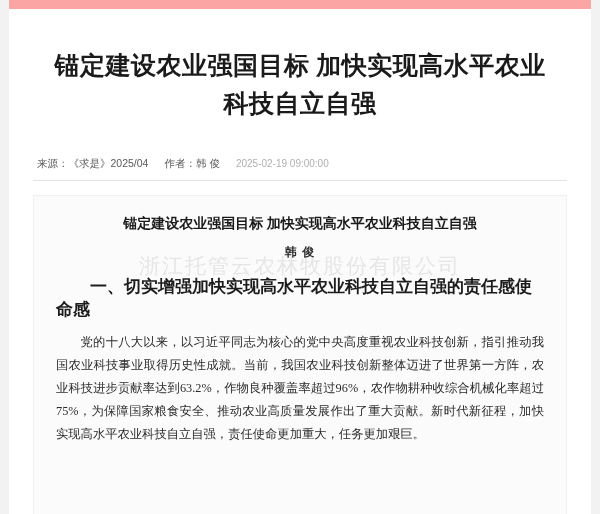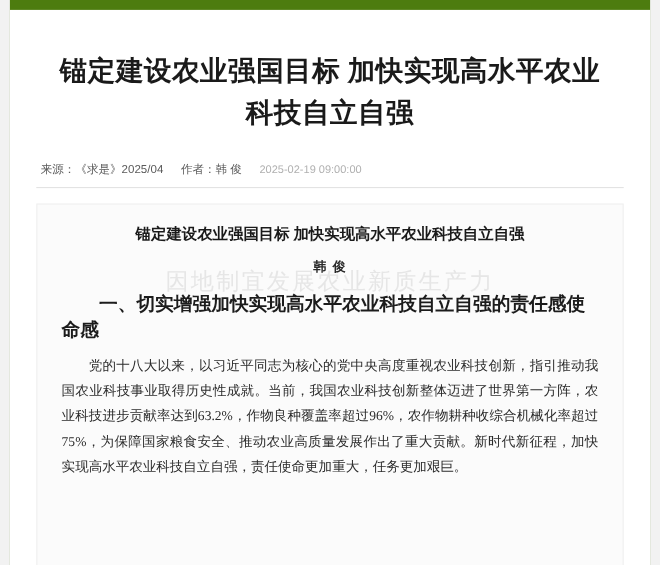--- a/index.html
+++ b/index.html
@@ -11,41 +11,41 @@
     width: 600px;
     height: 514px;
     overflow: hidden;
     font-family: "Liberation Sans", sans-serif;
     color: #000;
   }
   .page {
     position: relative;
     width: 600px;
     height: 514px;
-    background: #4d7c0f;
+    background: #fca5a5;
     box-sizing: border-box;
     padding-left: 23px;
   }
   .article {
     position: relative;
     padding: 30px 24px 0 24px;
     box-sizing: border-box;
   }
   .headline {
     font-family: "Liberation Serif", serif;
     font-size: 25px;
     line-height: 38px;
     font-weight: bold;
     text-align: center;
     color: #1a1a1a;
     letter-spacing: 0.5px;
     margin: 8px 18px 0 18px;
   }
   .meta-row {
-    margin-top: 24px;
+    margin-top: 34px;
     display: flex;
     align-items: baseline;
     font-size: 10.5px;
     color: #5a5a5a;
     padding-left: 4px;
   }
   .meta-item {
     margin-right: 16px;
     white-space: nowrap;
   }
@@ -156,21 +156,21 @@
         </span>
         <span class="meta-item">
           <span class="lbl">作者：</span><span class="val">韩 俊</span>
         </span>
         <span class="meta-item meta-date">2025-02-19 09:00:00</span>
       </div>
 
       <div class="meta-rule"></div>
 
       <div class="body-wrap">
-        <div class="watermark">因地制宜发展农业新质生产力</div>
+        <div class="watermark">浙江托管云农林牧股份有限公司</div>
 
         <div class="sub-headline">锚定建设农业强国目标 加快实现高水平农业科技自立自强</div>
 
         <div class="byline">韩 俊</div>
 
 
         <p class="section-title">一、切实增强加快实现高水平农业科技自立自强的责任感使命感</p>
 
         <p class="para">党的十八大以来，以习近平同志为核心的党中央高度重视农业科技创新，指引推动我国农业科技事业取得历史性成就。当前，我国农业科技创新整体迈进了世界第一方阵，农业科技进步贡献率达到63.2%，作物良种覆盖率超过96%，农作物耕种收综合机械化率超过75%，为保障国家粮食安全、推动农业高质量发展作出了重大贡献。新时代新征程，加快实现高水平农业科技自立自强，责任使命更加重大，任务更加艰巨。</p>
       </div>

